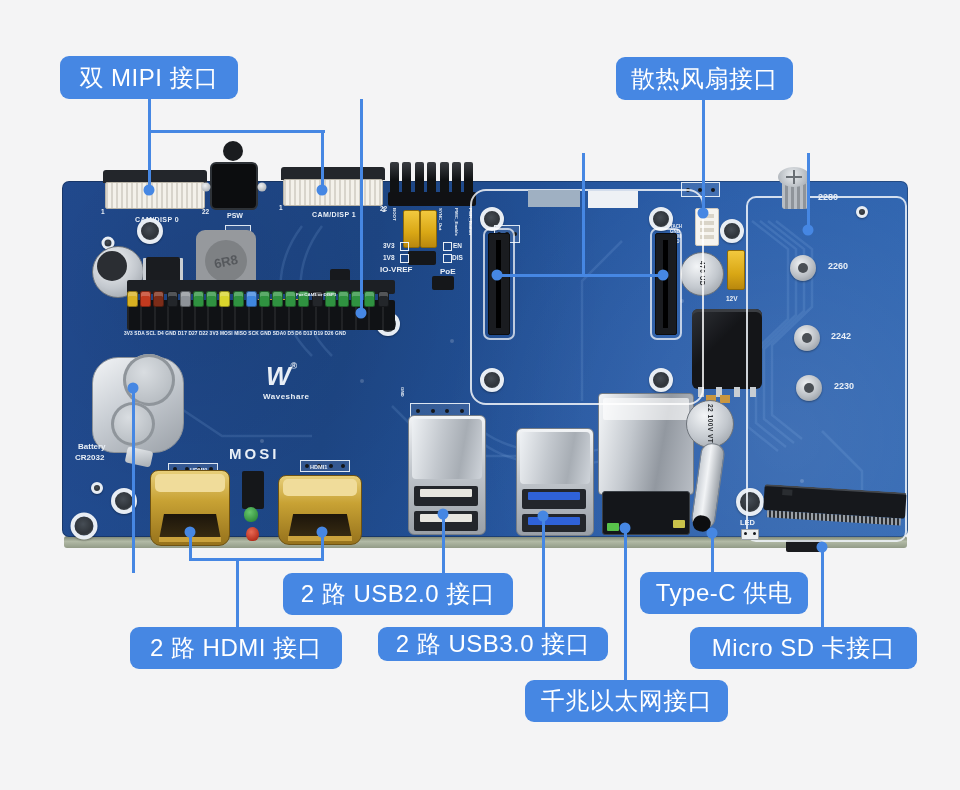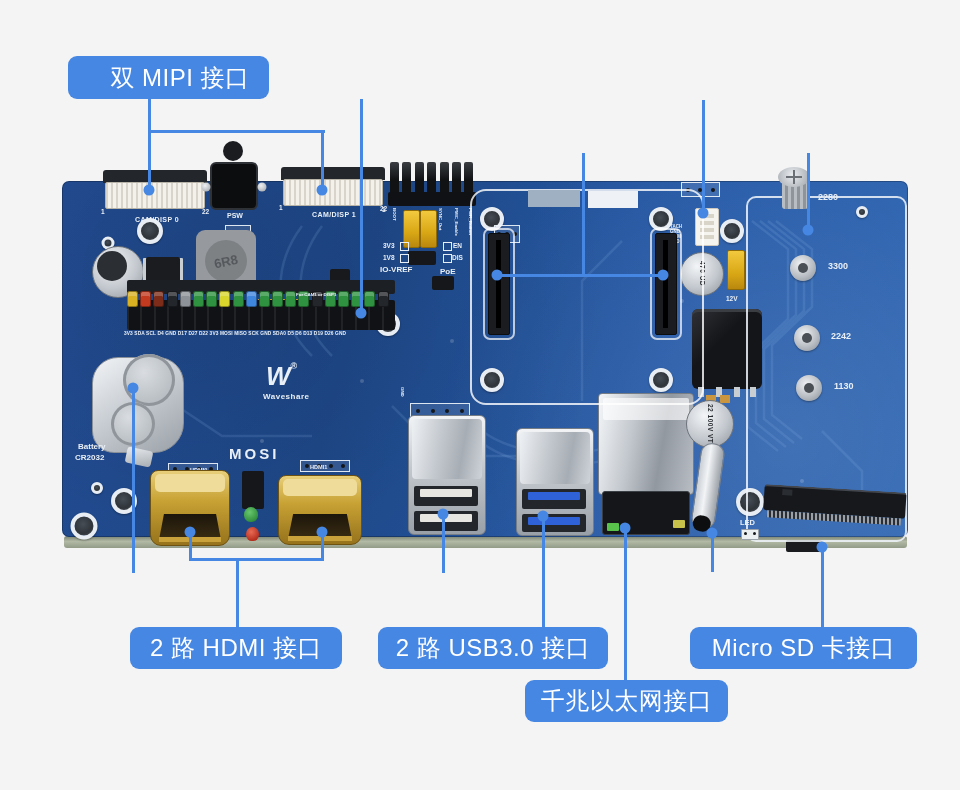--- a/index.html
+++ b/index.html
@@ -356,25 +356,25 @@
     </div>
 
     <div class="abs" style="left:684px;top:15px;width:157px;height:342px;border:2px solid rgba(240,245,250,.85);border-radius:10px;"></div>
     <div class="abs" style="left:720px;top:0px;width:26px;height:28px;background:repeating-linear-gradient(90deg,#b8bdc3 0 3px,#8f949a 3px 6px);border-radius:3px;"></div>
     <div class="abs" style="left:716px;top:-14px;width:32px;height:20px;border-radius:50%;background:radial-gradient(circle at 45% 40%,#e9ecef,#9ba1a8);">
       <div style="position:absolute;left:15px;top:3px;width:2px;height:14px;background:#6a6f75;"></div>
       <div style="position:absolute;left:8px;top:9px;width:16px;height:2px;background:#6a6f75;"></div>
     </div>
     <div class="silk" style="left:756px;top:11px;font-size:9px;">2280</div>
     <div class="standoff" style="left:741px;top:87px;width:26px;height:26px;"></div>
-    <div class="silk" style="left:766px;top:80px;font-size:9px;">3300</div>
+    <div class="silk" style="left:766px;top:80px;font-size:9px;">2260</div>
     <div class="standoff" style="left:745px;top:157px;width:26px;height:26px;"></div>
     <div class="silk" style="left:769px;top:150px;font-size:9px;">2242</div>
     <div class="standoff" style="left:747px;top:207px;width:26px;height:26px;"></div>
-    <div class="silk" style="left:772px;top:200px;font-size:9px;">1130</div>
+    <div class="silk" style="left:772px;top:200px;font-size:9px;">2230</div>
 
     <div class="abs" style="left:702px;top:303px;width:142px;height:24px;background:#16181c;border-top:2px solid #43474d;border-radius:3px;transform:rotate(3.5deg);transform-origin:left center;">
       <div style="position:absolute;left:18px;top:2px;width:10px;height:6px;background:#2a2d31;"></div>
       <div style="position:absolute;left:4px;bottom:-7px;width:134px;height:7px;background:repeating-linear-gradient(90deg,#9aa0a7 0 2px,#2a2d31 2px 4px);"></div>
     </div>
     <div class="silk" style="left:678px;top:337px;font-size:7.5px;">LED</div>
     <div class="abs" style="left:679px;top:348px;width:16px;height:9px;background:#eceff1;border:1px solid #9aa0a7;border-radius:1px;">
       <div style="position:absolute;left:2px;top:2px;width:3px;height:3px;background:#16181c;border-radius:50%;"></div>
       <div style="position:absolute;right:2px;top:2px;width:3px;height:3px;background:#16181c;border-radius:50%;"></div>
     </div>
@@ -419,19 +419,22 @@
 
   <div class="cline" style="left:623.5px;top:528px;width:3px;height:152px;"></div>
   <div class="cdot" style="left:625px;top:528px;"></div>
 
   <div class="cline" style="left:710.5px;top:534px;width:3px;height:38px;"></div>
   <div class="cdot" style="left:712px;top:533px;"></div>
 
   <div class="cline" style="left:820.5px;top:548px;width:3px;height:79px;"></div>
   <div class="cdot" style="left:822px;top:547px;"></div>
 
-  <div class="callout" style="left:68px;top:56px;width:178px;height:43px;padding-left:23px;">双 MIPI 接口</div>
+  <div class="callout" style="left:60px;top:56px;width:178px;height:43px;">双 MIPI 接口</div>
+  <div class="callout" style="left:616px;top:57px;width:177px;height:43px;">散热风扇接口</div>
+  <div class="callout" style="left:283px;top:573px;width:230px;height:42px;">2 路 USB2.0 接口</div>
+  <div class="callout" style="left:640px;top:572px;width:168px;height:42px;">Type-C 供电</div>
   <div class="callout" style="left:130px;top:627px;width:212px;height:42px;">2 路 HDMI 接口</div>
-  <div class="callout" style="left:378px;top:627px;width:230px;height:42px;">2 路 USB3.0 接口</div>
+  <div class="callout" style="left:378px;top:627px;width:230px;height:34px;">2 路 USB3.0 接口</div>
   <div class="callout" style="left:690px;top:627px;width:227px;height:42px;">Micro SD 卡接口</div>
   <div class="callout" style="left:525px;top:680px;width:203px;height:42px;">千兆以太网接口</div>
 
 </div>
 
 </body></html>

